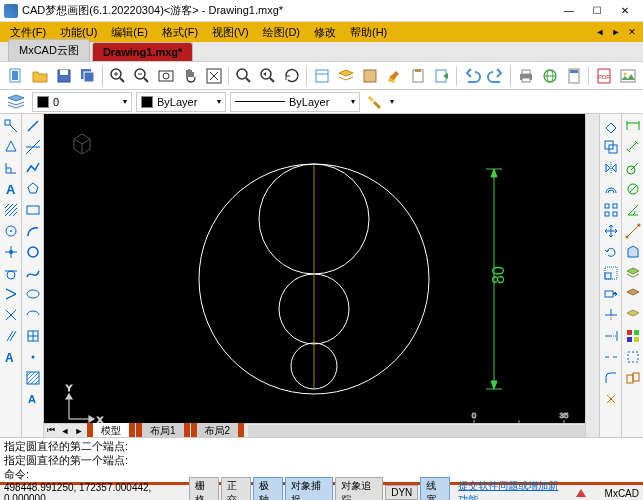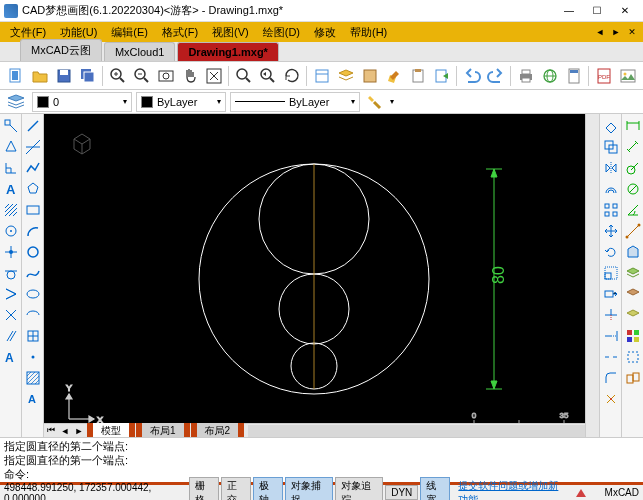--- a/index.html
+++ b/index.html
@@ -5,21 +5,21 @@
 * { margin:0; padding:0; box-sizing:border-box; font-family:"Microsoft YaHei",SimSun,sans-serif; }
 body { width:643px; height:500px; overflow:hidden; background:#f0f0f0; display:flex; flex-direction:column; }
 .titlebar { height:22px; background:#fff; display:flex; align-items:center; padding:0 4px; font-size:11px; border-bottom:1px solid #ddd; }
 .titlebar .icon { width:14px; height:14px; margin-right:4px; background:linear-gradient(45deg,#4a90d9,#2e6db0); border-radius:2px; }
 .titlebar .title { flex:1; }
 .titlebar .winbtn { width:28px; height:18px; display:flex; align-items:center; justify-content:center; font-size:10px; cursor:pointer; }
 .menubar { height:20px; background:#eab308; display:flex; align-items:center; padding:0 4px; font-size:11px; gap:2px; }
 .menubar .menu { padding:2px 6px; cursor:pointer; }
 .menubar .arrows { margin-left:auto; display:flex; gap:2px; }
 .menubar .arrows span { width:14px; text-align:center; cursor:pointer; font-size:9px; }
-.tabs { height:20px; background:#e8e8e8; display:flex; align-items:flex-end; padding-left:20px; font-size:11px; border-bottom:1px solid #ccc; }
+.tabs { height:20px; background:#e8e8e8; display:flex; align-items:flex-end; padding-left:8px; font-size:11px; border-bottom:1px solid #ccc; }
 .tab { padding:3px 10px; background:#d4d4d4; border:1px solid #bbb; border-bottom:none; margin-right:2px; cursor:pointer; border-radius:3px 3px 0 0; }
 .tab.active { background:#b91c1c; font-weight:bold; }
 .toolbar { height:28px; background:#fff; display:flex; align-items:center; padding:2px 4px; gap:1px; border-bottom:1px solid #ccc; }
 .tbtn { width:24px; height:24px; display:flex; align-items:center; justify-content:center; cursor:pointer; border-radius:2px; font-size:14px; }
 .tbtn svg { width:18px; height:18px; }
 .sep { width:1px; height:20px; background:#ccc; margin:0 2px; }
 .proprow { height:24px; background:#fff; display:flex; align-items:center; padding:2px 4px; gap:4px; border-bottom:1px solid #ccc; font-size:11px; }
 .proprow .layers-btn { width:24px; height:20px; display:flex; align-items:center; justify-content:center; cursor:pointer; }
 .proprow select, .proprow .combo { height:20px; font-size:11px; border:1px solid #ccc; background:#fff; padding:0 2px; }
 .proprow .combo { display:flex; align-items:center; padding:0 4px; cursor:pointer; }
@@ -41,21 +41,21 @@
 .hscroll .navarrow { width:14px; text-align:center; cursor:pointer; font-size:9px; }
 .hscroll .track { flex:1; height:12px; background:#d8d8d8; margin-left:4px; position:relative; }
 .cmdarea { background:#fff; font-size:11px; border-top:1px solid #ccc; padding:1px 4px; line-height:14px; }
 .cmdarea .line { white-space:nowrap; overflow:hidden; }
 .statusbar { height:18px; background:#f0f0f0; display:flex; align-items:center; font-size:10px; padding:0 4px; gap:2px; border-top:3px solid #c2410c; }
 .statusbar .coords { margin-right:8px; }
 .statusbar .toggle { padding:1px 5px; border:1px solid #aaa; background:#e0e0e0; cursor:pointer; }
 .statusbar .toggle.on { background:#c0d8ef; border-color:#6a9fd4; }
 .statusbar .spacer { flex:1; }
 .statusbar .link { color:#0066cc; text-decoration:underline; cursor:pointer; margin-left:6px; }
-.statusbar .logo { margin-left:6px; display:flex; align-items:center; gap:18px; }
+.statusbar .logo { margin-left:6px; display:flex; align-items:flex-end; gap:18px; }
 .vscroll { width:14px; background:#e8e8e8; border-left:1px solid #ccc; position:relative; }
 </style>
 </head>
 <body>
 
 <div class="titlebar">
   <div class="icon"></div>
   <div class="title">CAD梦想画图(6.1.20220304)&lt;游客&gt; - Drawing1.mxg*</div>
   <div class="winbtn">—</div>
   <div class="winbtn">☐</div>
@@ -73,21 +73,20 @@
   <span class="menu">帮助(H)</span>
   <div class="arrows">
     <span>◄</span>
     <span>►</span>
     <span>✕</span>
   </div>
 </div>
 
 <div class="tabs">
   <div class="tab">MxCAD云图</div>
-  <div class="tab">MxCloud1</div>
   <div class="tab active">Drawing1.mxg*</div>
 </div>
 
 <div class="toolbar">
   <div class="tbtn">
       <svg viewBox="0 0 18 18">
         <rect x="3" y="2" width="10" height="13" fill="#fff" stroke="#4a90d9"></rect>
         <rect x="5" y="4" width="6" height="9" fill="#4a90d9"></rect>
       </svg>
     </div>

